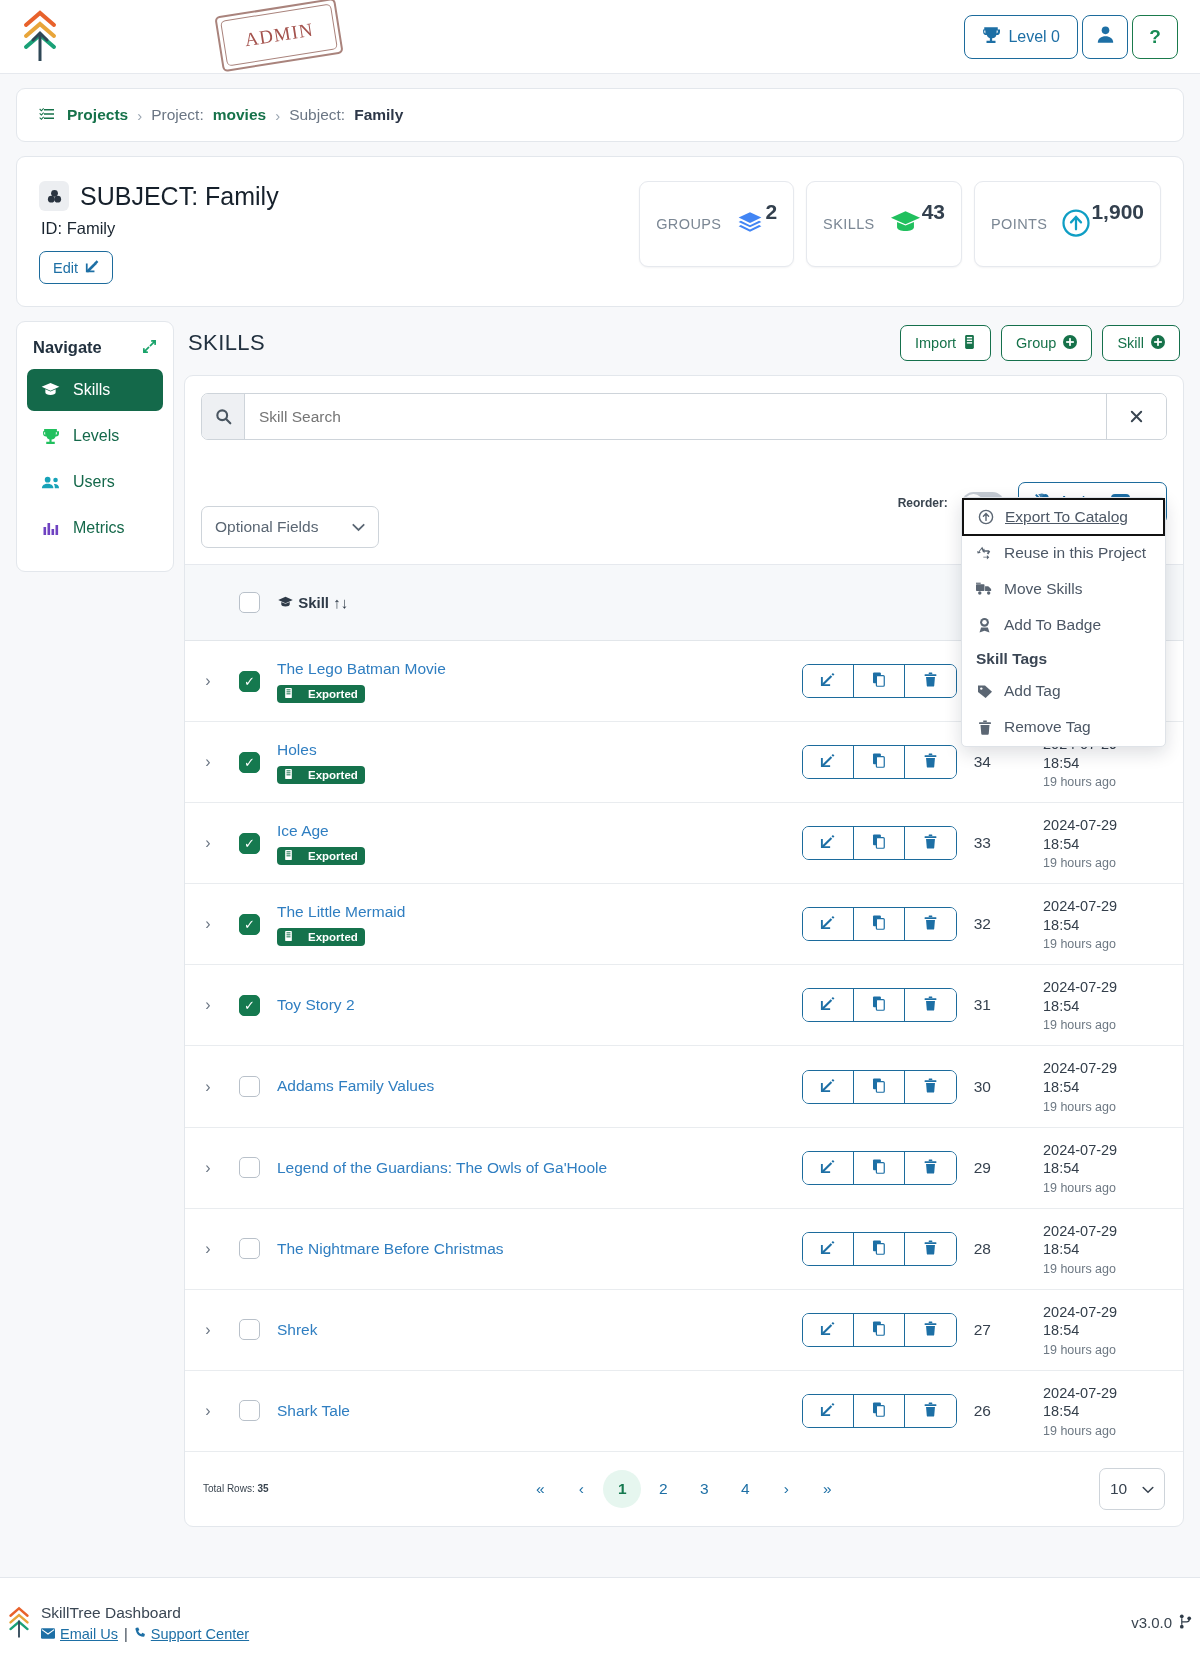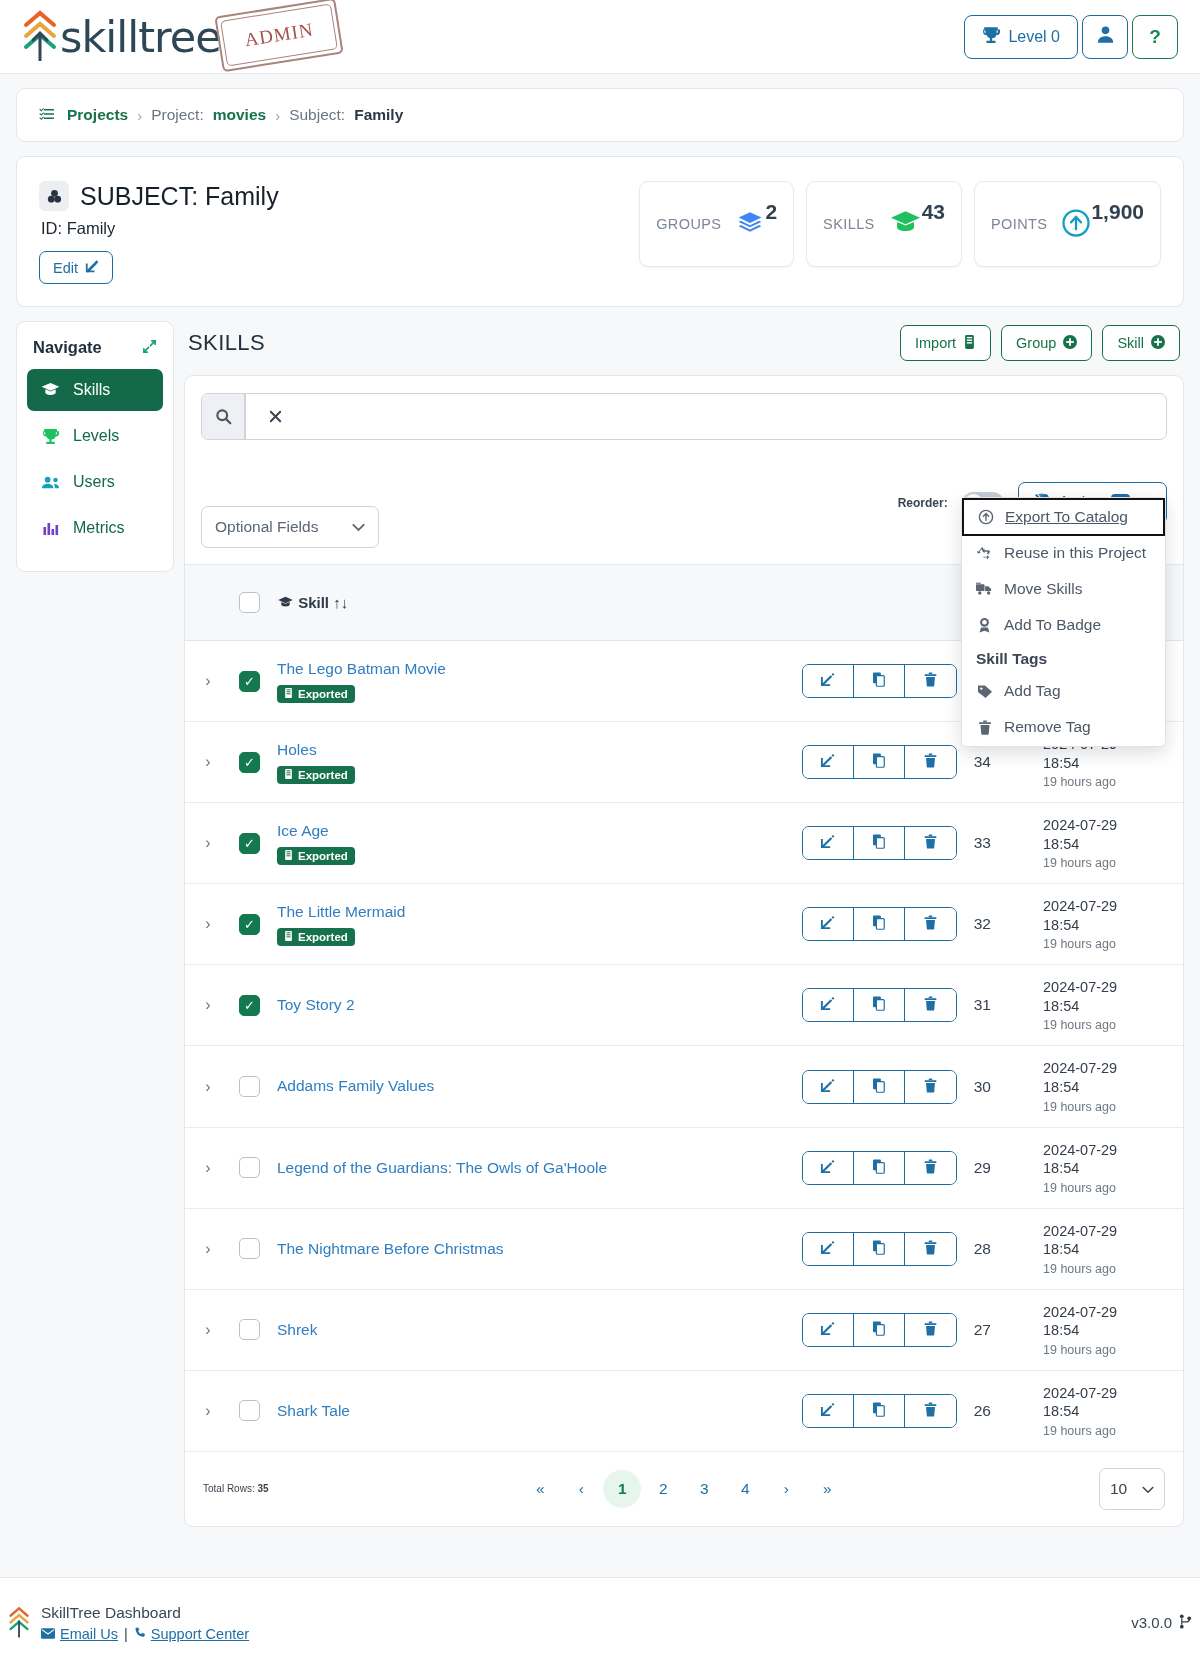--- a/index.html
+++ b/index.html
@@ -161,21 +161,21 @@
   .c-acts{ width:172px;}
   .c-order{ width:62px; color:#37424f;}
   .c-date{ width:148px;}
   .chk{
     width:21px;height:21px;border:1px solid #b9c1ca;border-radius:5px;background:#fff;cursor:pointer;
     display:flex;align-items:center;justify-content:center;
   }
   .chk.on{ background:#15794f; border-color:#15794f; color:#fff; font-size:13px;}
   .skill-link{ color:#2f7ec1; cursor:pointer; line-height:1.3;}
   .badge-exported{
-    display:inline-flex; align-items:center; gap:5px; background:#15724c; color:#fff;
+    display:inline-flex; align-items:center; gap:15px; background:#15724c; color:#fff;
     font-size:11.5px; font-weight:bold; border-radius:4px; padding:3px 7px; margin-top:6px;
   }
   .act-group{ display:inline-flex; border:1px solid #1c6b9c; border-radius:7px; overflow:hidden;}
   .act-btn{ width:51px; height:32px; display:flex; align-items:center; justify-content:center;
     color:#1d6fa5; background:#fff; border-right:1px solid #1c6b9c; cursor:pointer; font-size:14px;}
   .act-btn:last-child{ border-right:none;}
   .date-main{ color:#333e4a; font-size:14.5px; line-height:1.28;}
   .date-ago{ color:#6d7883; font-size:12.5px; margin-top:3px;}
   
   .pager{ display:flex; align-items:center; justify-content:space-between; padding:16px 18px; border-top:1px solid #e9ecef;}
@@ -208,21 +208,20 @@
   <div class="brand">
     <div class="tree-logo">
       <svg width="36" height="56" viewBox="0 0 36 56">
         <path d="M4 16 L18 4 L32 16" stroke="#e8622c" stroke-width="4" fill="none" stroke-linecap="round"></path>
         <path d="M4 27 L18 15 L32 27" stroke="#e8a53a" stroke-width="4" fill="none" stroke-linecap="round"></path>
         <path d="M4 38 L18 26 L32 38" stroke="#1aa177" stroke-width="4" fill="none" stroke-linecap="round"></path>
         <path d="M18 52 L18 24" stroke="#2e4756" stroke-width="3" fill="none"></path>
         <path d="M11 31 L18 24 L25 31" stroke="#2e4756" stroke-width="3" fill="none" stroke-linecap="round"></path>
       </svg>
     </div>
-    <div class="brand-word">skilltree</div>
     <div class="admin-stamp">
       <div class="outer"></div>
         <div class="inner"></div>
       <span>ADMIN</span>
     </div>
   </div>
   <div class="hdr-actions">
     <div class="btn-outline">
       <span>
         <svg width="18" height="18" viewBox="0 0 16 16" fill="#1d6fa5">
@@ -421,20 +420,21 @@
 
     <div class="panel">
       <div class="search-row">
         <div class="search-box">
           <div class="search-ico">
             <svg width="17" height="17" viewBox="0 0 16 16" fill="none" stroke="#4a5661" stroke-width="2">
                 <circle cx="6.8" cy="6.8" r="4.6"></circle>
                 <path d="M10.4 10.4 14.4 14.4" stroke-linecap="round"></path>
               </svg>
           </div>
+          <input class="search-inp" placeholder="Skill Search" style="">
           <div class="search-clear">
             <svg width="15" height="15" viewBox="0 0 16 16" stroke="#394551" stroke-width="2.1" stroke-linecap="round">
                 <path d="M3 3 13 13M13 3 3 13"></path>
               </svg>
           </div>
         </div>
       </div>
 
       <div class="filter-row">
         <div class="optfields">

